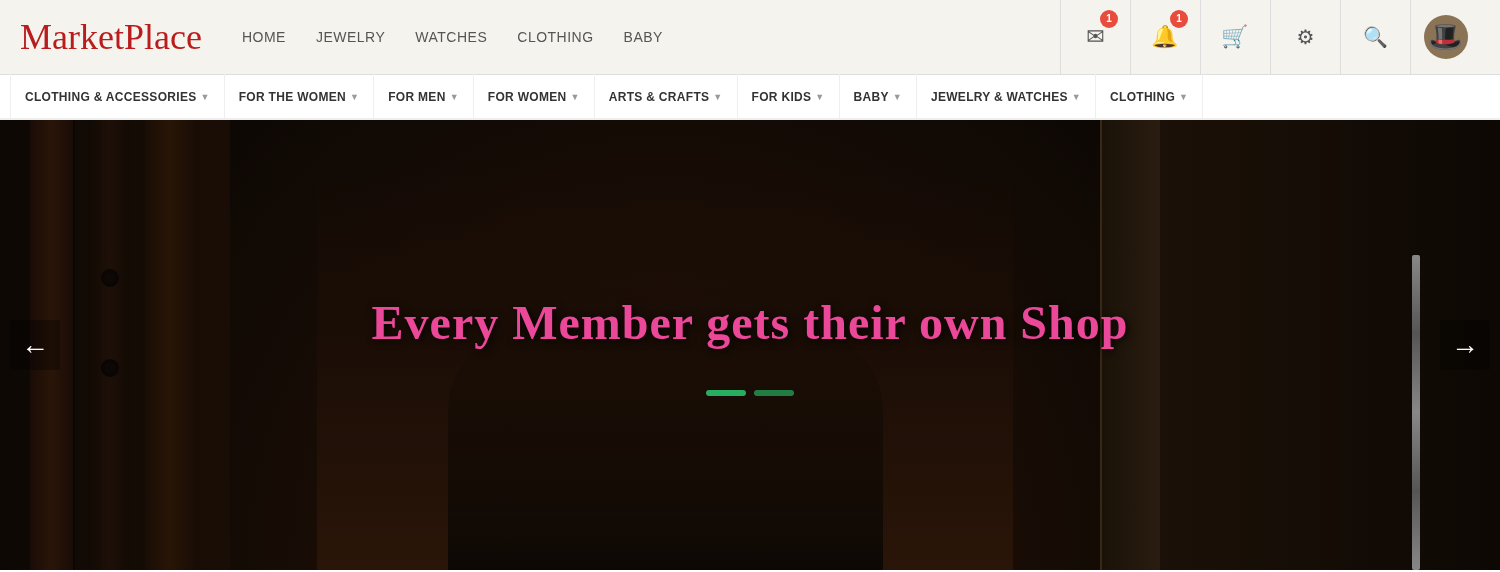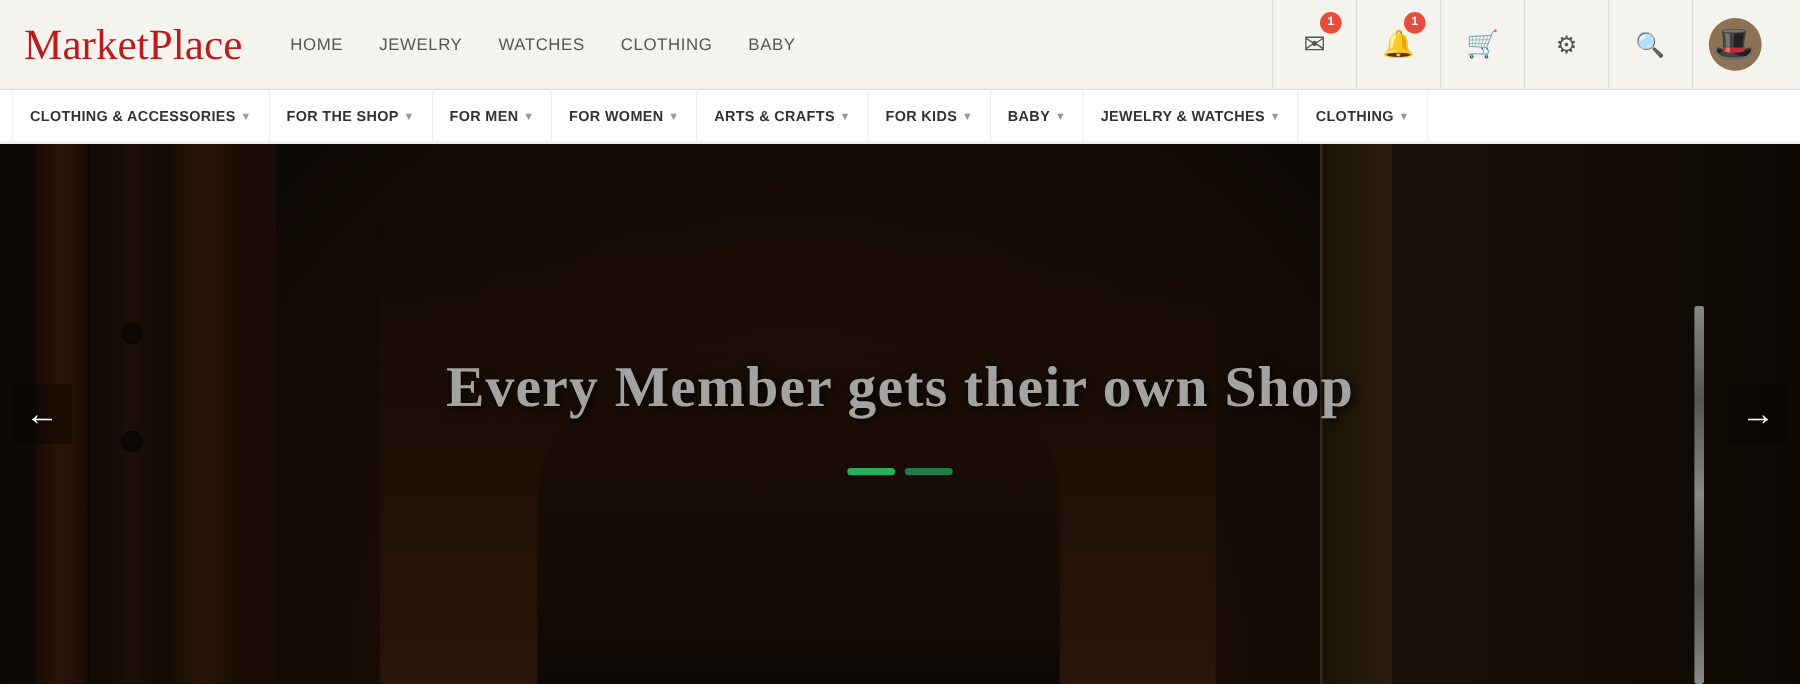--- a/index.html
+++ b/index.html
@@ -133,21 +133,21 @@
       justify-content: center;
     }
     .hero-center {
       position: relative;
       z-index: 10;
       text-align: center;
     }
     .hero-title {
       font-size: 48px;
       font-weight: bold;
-      color: #a3a3a3;
+      color: #ec4899;
       font-family: Georgia, serif;
       text-shadow: 2px 2px 8px rgba(0,0,0,0.8);
       letter-spacing: 1px;
     }
     .hero-dots {
       display: flex;
       justify-content: center;
       gap: 8px;
       margin-top: 40px;
     }
@@ -252,21 +252,21 @@
     </div>
   </div>
 </header>
 
 <nav class="category-nav">
   <div class="cat-item">
     <span>CLOTHING &amp; ACCESSORIES</span>
     <span class="chevron">▼</span>
   </div>
   <div class="cat-item">
-    <span>FOR THE SHOP</span>
+    <span>FOR THE WOMEN</span>
     <span class="chevron">▼</span>
   </div>
   <div class="cat-item">
     <span>FOR MEN</span>
     <span class="chevron">▼</span>
   </div>
   <div class="cat-item">
     <span>FOR WOMEN</span>
     <span class="chevron">▼</span>
   </div>

